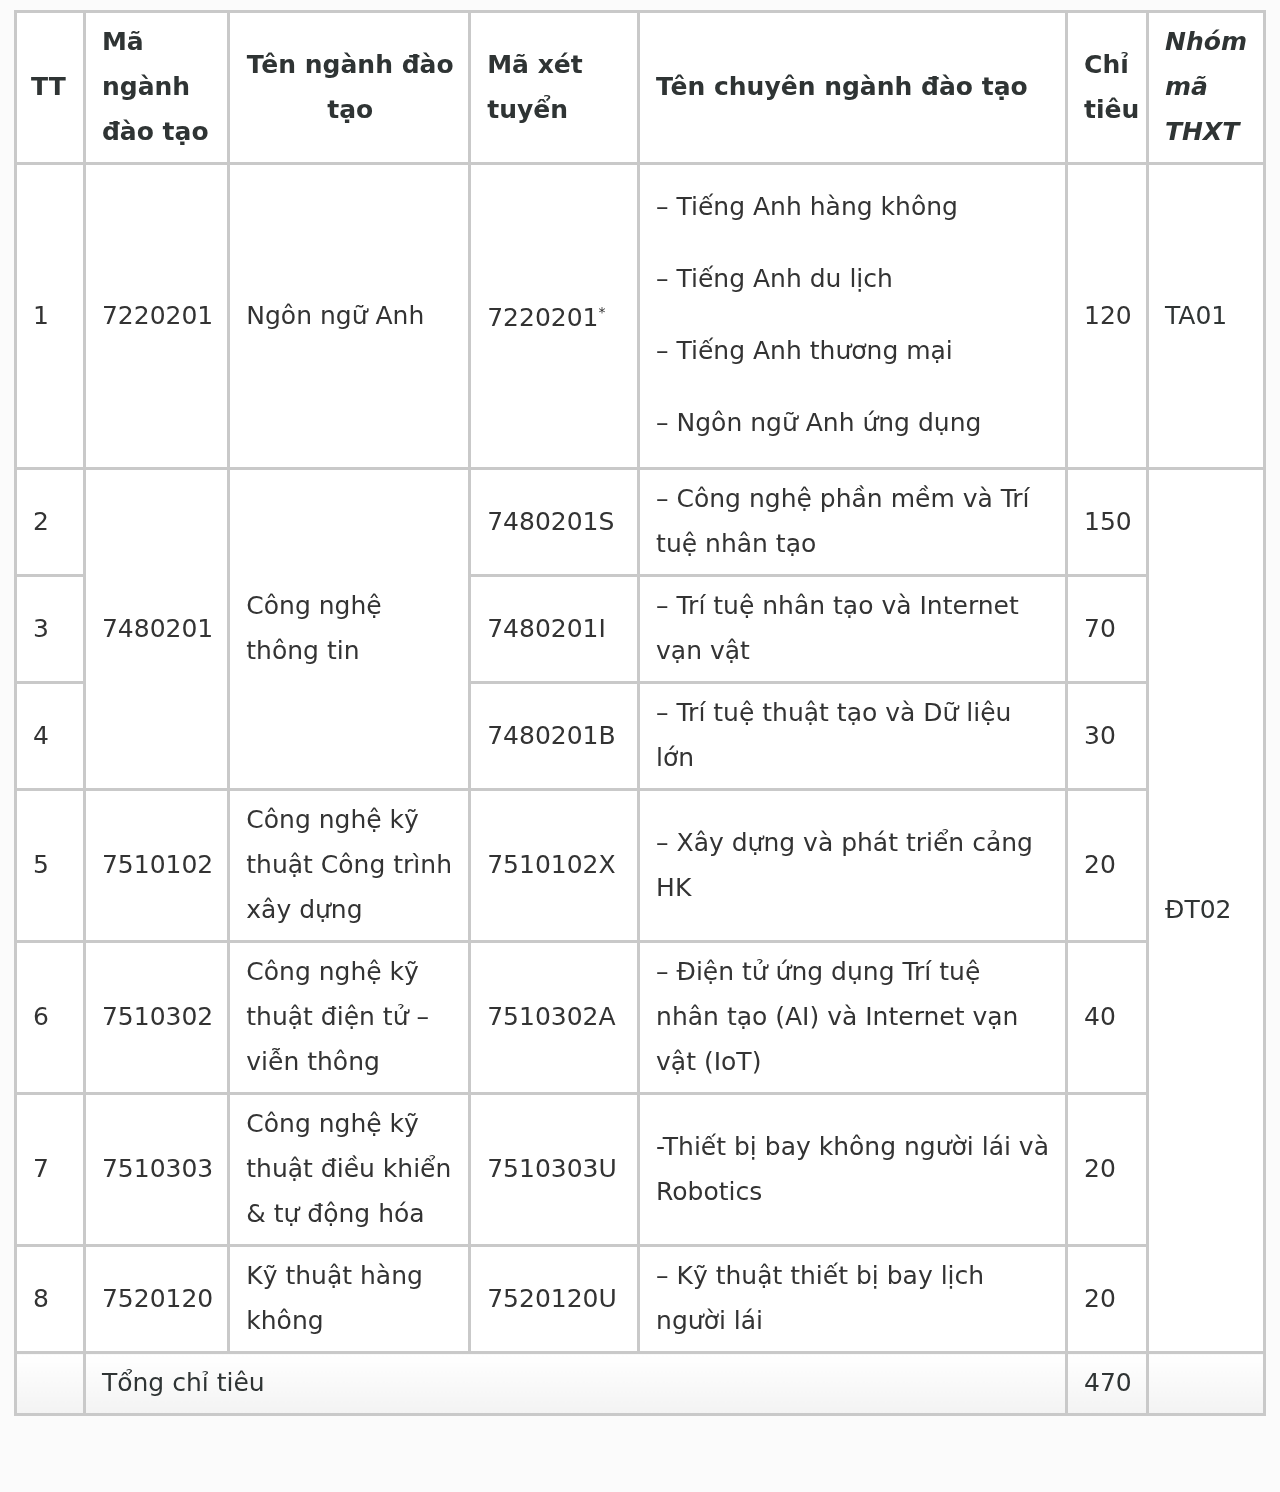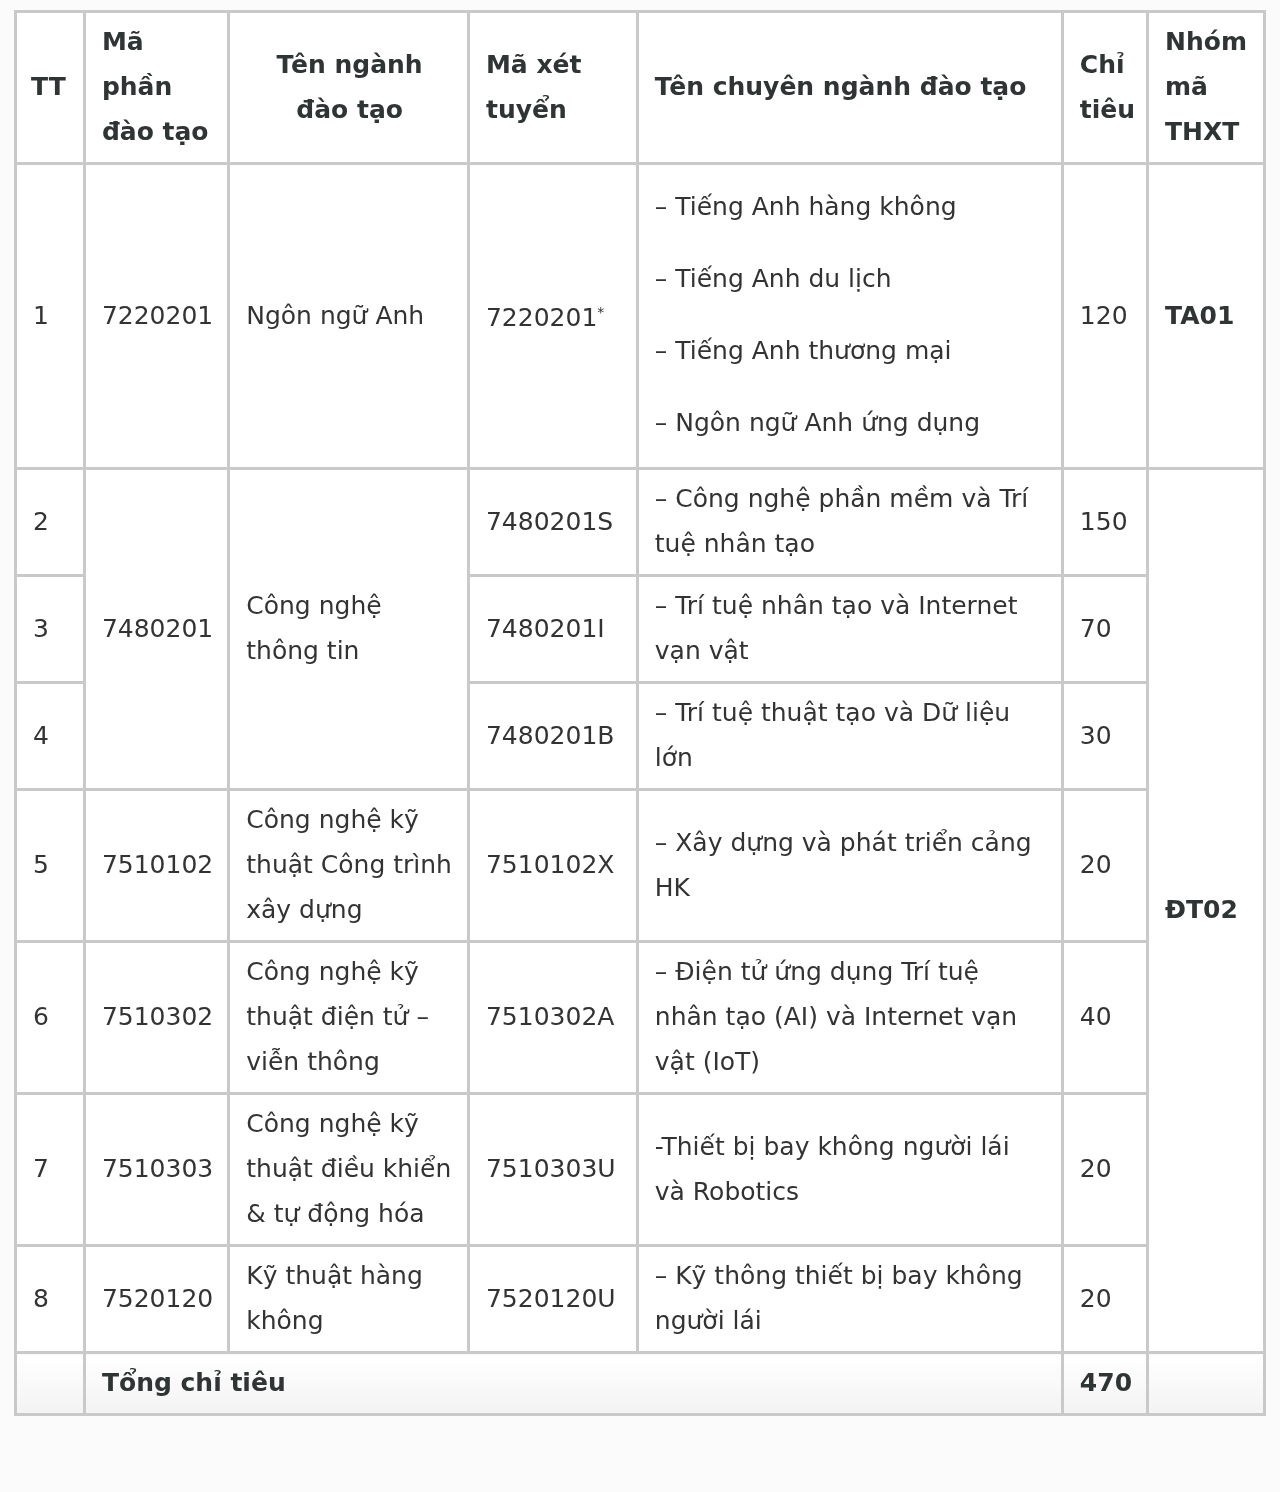--- a/index.html
+++ b/index.html
@@ -10,41 +10,41 @@
     font-family: "DejaVu Sans", sans-serif; color: #333;
     background: #fff;
     font-size: 25px; line-height: 45px;
   }
   td, th {
     border: 3px solid #c9c9c9;
     padding: 6px 14px 8px 16px;
     vertical-align: middle; text-align: left;
   }
   th { font-weight: bold; color: #2f3434; font-size: 25px; line-height: 45px; }
-  .bold { font-weight: bold; color: #2f3434; }
+  .bold { font-weight: normal; color: #2f3434; }
   .c-tt { width: 38px; padding-left: 14px; }
   .c-code { width: 108px; }
   .c-name { width: 210px; text-align: center; }
   .c-adm { width: 130px; padding-right: 20px; }
   .c-spec { width: 400px; }
   .c-quota { width: 56px; padding-right: 6px; }
-  .c-group { width: 84px; }
+  .c-group { width: 84px; font-style: italic; }
   .total td { background: linear-gradient(#fff, #f3f3f3); }
   sup { font-size: 14px; }
   .spec-line { display: block; }
   .spec-list .spec-line { line-height: 72px; }
 </style>
 </head>
 <body>
 
 <table>
   <thead>
     <tr>
       <th class="c-tt">TT</th>
-      <th class="c-code">Mã phần đào tạo</th>
+      <th class="c-code">Mã ngành đào tạo</th>
       <th class="c-name">Tên ngành đào tạo</th>
       <th class="c-adm">Mã xét tuyển</th>
       <th class="c-spec">Tên chuyên ngành đào tạo</th>
       <th class="c-quota">Chỉ tiêu</th>
       <th class="c-group">Nhóm mã THXT</th>
     </tr>
   </thead>
   <tbody>
     <tr>
       <td>1</td>
@@ -103,21 +103,21 @@
       <td>Công nghệ kỹ thuật điều khiển &amp; tự động hóa</td>
       <td>7510303U</td>
       <td>-Thiết bị bay không người lái và Robotics</td>
       <td>20</td>
     </tr>
     <tr>
       <td>8</td>
       <td>7520120</td>
       <td>Kỹ thuật hàng không</td>
       <td>7520120U</td>
-      <td>– Kỹ thông thiết bị bay không người lái</td>
+      <td>– Kỹ thuật thiết bị bay lịch người lái</td>
       <td>20</td>
     </tr>
     <tr class="total">
       <td></td>
       <td colspan="4" class="bold">Tổng chỉ tiêu</td>
       <td class="bold">470</td>
       <td></td>
     </tr>
   </tbody>
 </table>

